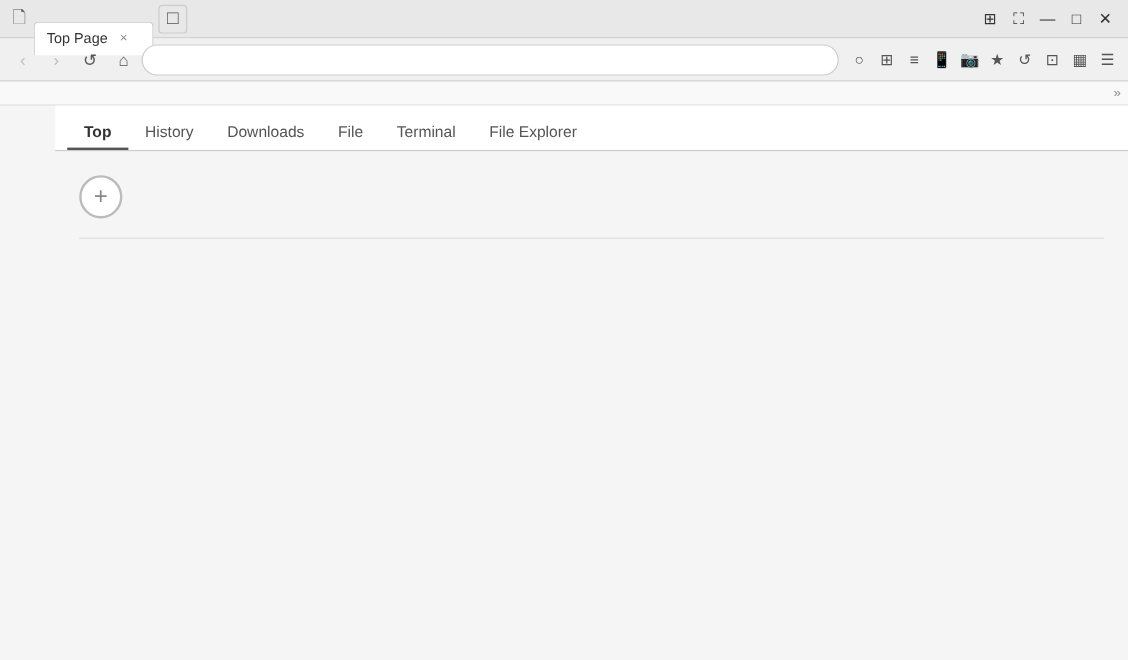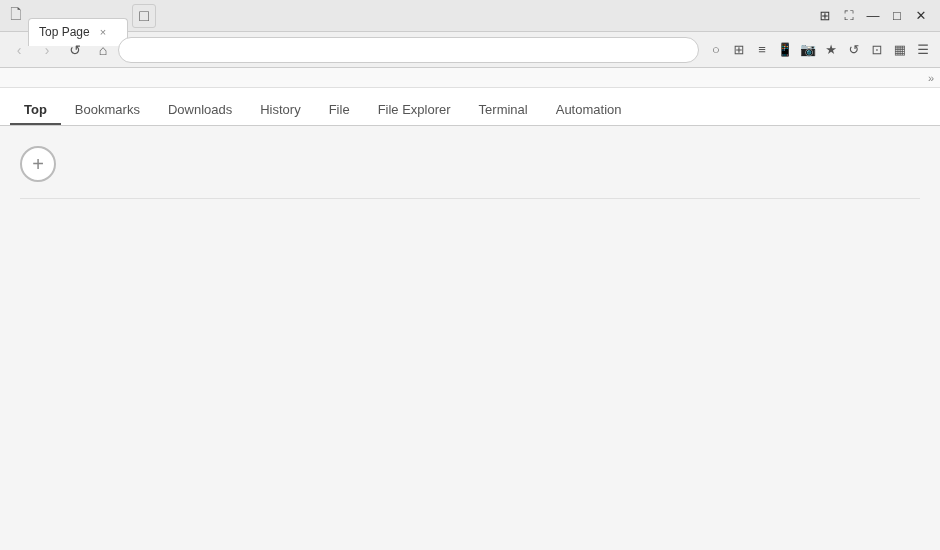--- a/index.html
+++ b/index.html
@@ -198,20 +198,21 @@
     .divider {
       border: none;
       border-top: 1px solid #e0e0e0;
       margin-top: 16px;
     }
 
     .main-wrapper {
       display: flex;
       flex-direction: column;
       height: calc(550px - 32px - 36px - 20px);
+      padding-left: 46px;
     }
   </style>
 </head>
 <body>
 
 <div class="title-bar">
   <div class="title-bar-left">
     <div class="page-icon">🗋</div>
     <div class="tab">
       <span>Top Page</span>
@@ -293,39 +294,33 @@
   <span class="sidebar-toggle">»</span>
 </div>
 
 <div class="main-wrapper">
 
   <div class="tabs-bar">
     <div class="tab-item active">
       <span>Top</span>
     </div>
     <div class="tab-item">
-      <span>Bookmarks</span>
+      <span>History</span>
     </div>
     <div class="tab-item">
       <span>Downloads</span>
     </div>
     <div class="tab-item">
-      <span>History</span>
-    </div>
-    <div class="tab-item">
       <span>File</span>
     </div>
     <div class="tab-item">
+      <span>Terminal</span>
+    </div>
+    <div class="tab-item">
       <span>File Explorer</span>
-    </div>
-    <div class="tab-item">
-      <span>Terminal</span>
-    </div>
-    <div class="tab-item">
-      <span>Automation</span>
     </div>
   </div>
 
   <div class="page-body">
     <div class="add-btn">
       <span>+</span>
     </div>
     <hr class="divider">
   </div>
 </div>

